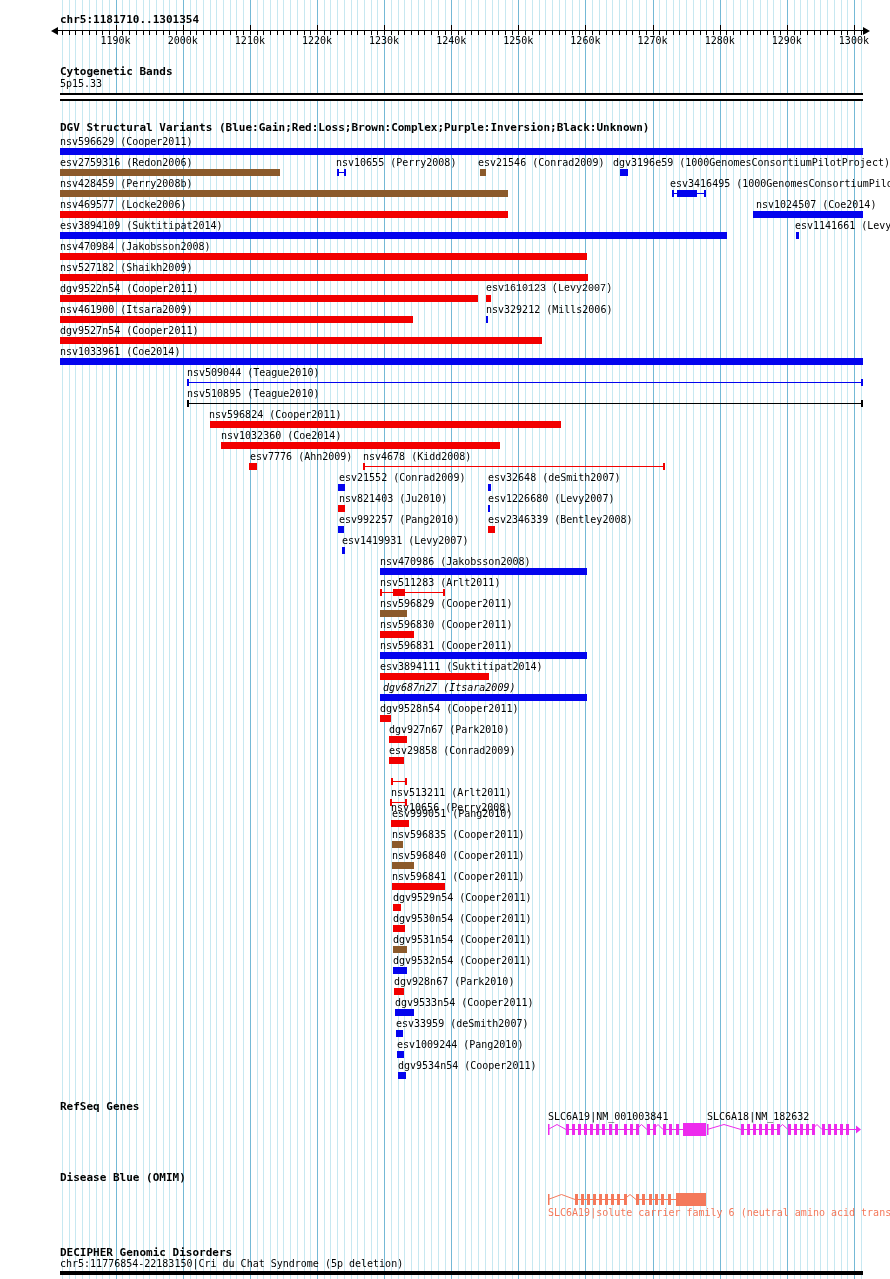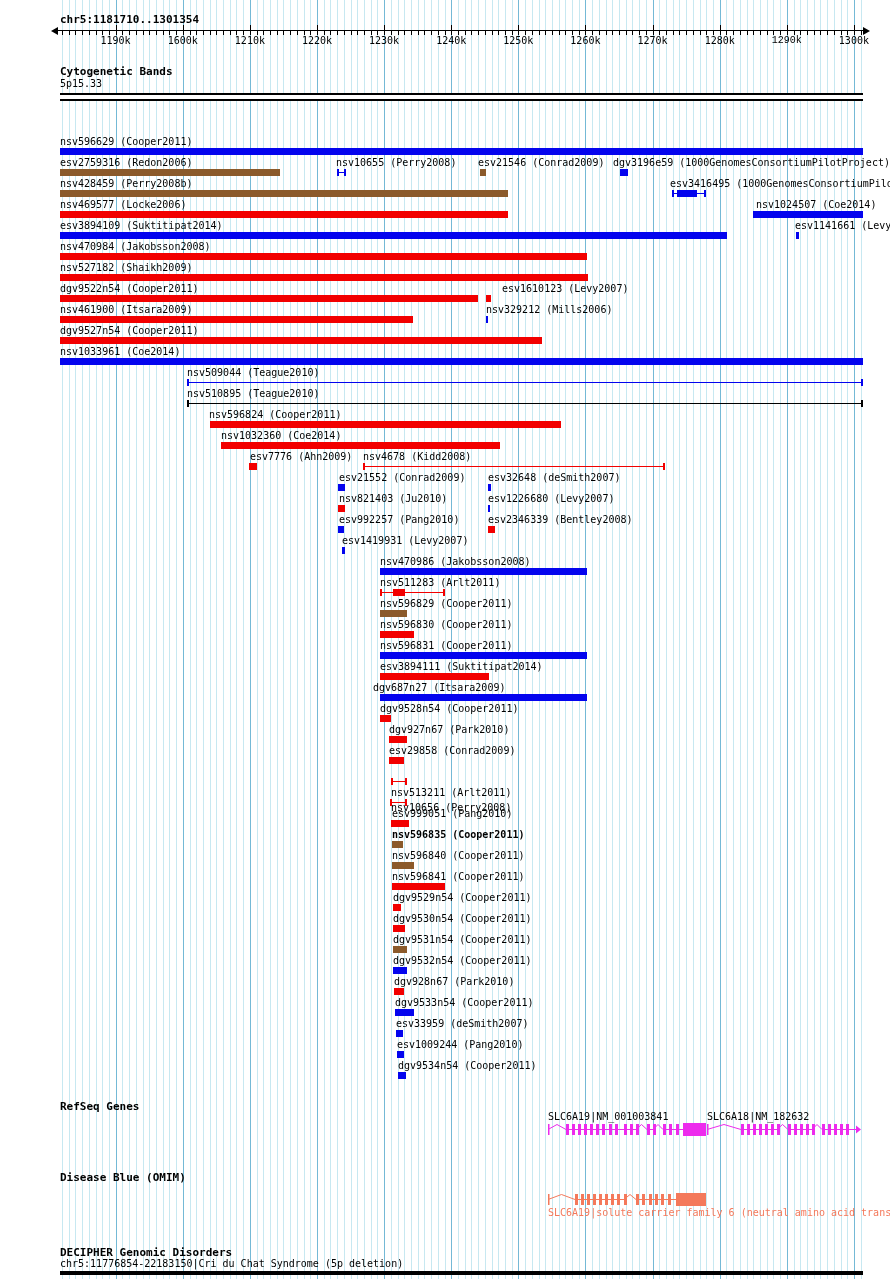--- a/index.html
+++ b/index.html
@@ -278,37 +278,38 @@
       <div class="tickmark" style="left: 806.9px; top: 30px; height: 5px;"></div>
       <div class="tickmark" style="left: 813.6px; top: 30px; height: 5px;"></div>
       <div class="tickmark" style="left: 820.4px; top: 30px; height: 5px;"></div>
       <div class="tickmark" style="left: 827.1px; top: 30px; height: 5px;"></div>
       <div class="tickmark" style="left: 833.8px; top: 30px; height: 5px;"></div>
       <div class="tickmark" style="left: 840.5px; top: 30px; height: 5px;"></div>
       <div class="tickmark" style="left: 847.2px; top: 30px; height: 5px;"></div>
       <div class="tickmark" style="left: 853.9px; top: 25px; height: 10px;"></div>
       <div class="tickmark" style="left: 860.6px; top: 30px; height: 5px;"></div>
       <div class="ticklabel" style="left: 115.6px; top: 35px;">1190k</div>
-      <div class="ticklabel" style="left: 182.8px; top: 35px;">1600k</div>
+      <div class="ticklabel" style="left: 182.8px; top: 35px;">2000k</div>
       <div class="ticklabel" style="left: 249.9px; top: 35px;">1210k</div>
       <div class="ticklabel" style="left: 317px; top: 35px;">1220k</div>
       <div class="ticklabel" style="left: 384.1px; top: 35px;">1230k</div>
       <div class="ticklabel" style="left: 451.2px; top: 35px;">1240k</div>
       <div class="ticklabel" style="left: 518.3px; top: 35px;">1250k</div>
       <div class="ticklabel" style="left: 585.4px; top: 35px;">1260k</div>
       <div class="ticklabel" style="left: 652.6px; top: 35px;">1270k</div>
       <div class="ticklabel" style="left: 719.7px; top: 35px;">1280k</div>
-      <div class="ticklabel" style="left: 786.8px; top: 35px; font-family: Liberation Mono, monospace;">1290k</div>
+      <div class="ticklabel" style="left: 786.8px; top: 35px;">1290k</div>
       <div class="ticklabel" style="left: 853.9px; top: 35px;">1300k</div>
     </div>
 
   <div class="heading" id="cyto-heading">Cytogenetic Bands</div>
   <div class="lbl" id="cyto-band-label">5p15.33</div>
   <div id="cyto-band-box"></div>
 
+  <div class="heading" id="dgv-heading">DGV Structural Variants (Blue:Gain;Red:Loss;Brown:Complex;Purple:Inversion;Black:Unknown)</div>
   <div id="dgv-track">
       <div class="lbl" style="left: 60px; top: 136px;">nsv596629 (Cooper2011)</div>
       <div class="glyph" style="left: 60px; top: 148px; width: 803px; background: rgb(4, 4, 238);"></div>
       <div class="lbl" style="left: 60px; top: 157px;">esv2759316 (Redon2006)</div>
       <div class="glyph" style="left: 60px; top: 169px; width: 220px; background: rgb(139, 90, 43);"></div>
       <div class="lbl" style="left: 336px; top: 157px;">nsv10655 (Perry2008)</div>
       <div class="glyph cap" style="left: 337px; top: 169px; width: 9px;">
         <i class="hline" style="background: rgb(4, 4, 238);"></i>
         <i class="capL" style="background: rgb(4, 4, 238);"></i>
         <i class="capR" style="background: rgb(4, 4, 238);"></i>
@@ -333,21 +334,21 @@
       <div class="lbl" style="left: 60px; top: 220px;">esv3894109 (Suktitipat2014)</div>
       <div class="glyph" style="left: 60px; top: 232px; width: 667px; background: rgb(4, 4, 238);"></div>
       <div class="lbl" style="left: 795px; top: 220px;">esv1141661 (Levy2007)</div>
       <div class="glyph" style="left: 796px; top: 232px; width: 3px; background: rgb(4, 4, 238);"></div>
       <div class="lbl" style="left: 60px; top: 241px;">nsv470984 (Jakobsson2008)</div>
       <div class="glyph" style="left: 60px; top: 253px; width: 527px; background: rgb(242, 0, 0);"></div>
       <div class="lbl" style="left: 60px; top: 262px;">nsv527182 (Shaikh2009)</div>
       <div class="glyph" style="left: 60px; top: 274px; width: 528px; background: rgb(242, 0, 0);"></div>
       <div class="lbl" style="left: 60px; top: 283px;">dgv9522n54 (Cooper2011)</div>
       <div class="glyph" style="left: 60px; top: 295px; width: 418px; background: rgb(242, 0, 0);"></div>
-      <div class="lbl" style="left: 502px; top: 283px;">esv1610123 (Levy2007)</div>
+      <div class="lbl" style="left: 486px; top: 283px; font-family: Liberation Mono, monospace;">esv1610123 (Levy2007)</div>
       <div class="glyph" style="left: 486px; top: 295px; width: 5px; background: rgb(242, 0, 0);"></div>
       <div class="lbl" style="left: 60px; top: 304px;">nsv461900 (Itsara2009)</div>
       <div class="glyph" style="left: 60px; top: 316px; width: 353px; background: rgb(242, 0, 0);"></div>
       <div class="lbl" style="left: 486px; top: 304px;">nsv329212 (Mills2006)</div>
       <div class="glyph" style="left: 486px; top: 316px; width: 2px; background: rgb(4, 4, 238);"></div>
       <div class="lbl" style="left: 60px; top: 325px;">dgv9527n54 (Cooper2011)</div>
       <div class="glyph" style="left: 60px; top: 337px; width: 482px; background: rgb(242, 0, 0);"></div>
       <div class="lbl" style="left: 60px; top: 346px;">nsv1033961 (Coe2014)</div>
       <div class="glyph" style="left: 60px; top: 358px; width: 803px; background: rgb(4, 4, 238);"></div>
       <div class="lbl" style="left: 187px; top: 367px;">nsv509044 (Teague2010)</div>
@@ -398,21 +399,21 @@
         <i class="cbox" style="left: 13px; width: 12px; background: rgb(242, 0, 0);"></i>
       </div>
       <div class="lbl" style="left: 380px; top: 598px;">nsv596829 (Cooper2011)</div>
       <div class="glyph" style="left: 380px; top: 610px; width: 27px; background: rgb(139, 90, 43);"></div>
       <div class="lbl" style="left: 380px; top: 619px;">nsv596830 (Cooper2011)</div>
       <div class="glyph" style="left: 380px; top: 631px; width: 34px; background: rgb(242, 0, 0);"></div>
       <div class="lbl" style="left: 380px; top: 640px;">nsv596831 (Cooper2011)</div>
       <div class="glyph" style="left: 380px; top: 652px; width: 207px; background: rgb(4, 4, 238);"></div>
       <div class="lbl" style="left: 380px; top: 661px;">esv3894111 (Suktitipat2014)</div>
       <div class="glyph" style="left: 380px; top: 673px; width: 109px; background: rgb(242, 0, 0);"></div>
-      <div class="lbl" style="left: 373px; top: 682px;">dgv687n27 (Itsara2009)</div>
+      <div class="lbl" style="left: 383px; top: 682px; font-style: italic;">dgv687n27 (Itsara2009)</div>
       <div class="glyph" style="left: 380px; top: 694px; width: 207px; background: rgb(4, 4, 238);"></div>
       <div class="lbl" style="left: 380px; top: 703px;">dgv9528n54 (Cooper2011)</div>
       <div class="glyph" style="left: 380px; top: 715px; width: 11px; background: rgb(242, 0, 0);"></div>
       <div class="lbl" style="left: 389px; top: 724px;">dgv927n67 (Park2010)</div>
       <div class="glyph" style="left: 389px; top: 736px; width: 18px; background: rgb(242, 0, 0);"></div>
       <div class="lbl" style="left: 389px; top: 745px;">esv29858 (Conrad2009)</div>
       <div class="glyph" style="left: 389px; top: 757px; width: 15px; background: rgb(242, 0, 0);"></div>
       <div class="lbl" style="left: 391px; top: 766px; margin-top: 36px;">nsv10656 (Perry2008)</div>
       <div class="glyph cap" style="left: 391px; top: 778px; width: 16px;">
         <i class="hline" style="background: rgb(242, 0, 0);"></i>
@@ -420,21 +421,21 @@
         <i class="capR" style="background: rgb(242, 0, 0);"></i>
       </div>
       <div class="lbl" style="left: 391px; top: 787px;">nsv513211 (Arlt2011)</div>
       <div class="glyph cap" style="left: 390px; top: 799px; width: 17px;">
         <i class="hline" style="background: rgb(242, 0, 0);"></i>
         <i class="capL" style="background: rgb(242, 0, 0);"></i>
         <i class="capR" style="background: rgb(242, 0, 0);"></i>
       </div>
       <div class="lbl" style="left: 392px; top: 808px;">esv999051 (Pang2010)</div>
       <div class="glyph" style="left: 391px; top: 820px; width: 18px; background: rgb(242, 0, 0);"></div>
-      <div class="lbl" style="left: 392px; top: 829px; font-weight: bold;">nsv596835 (Cooper2011)</div>
+      <div class="lbl" style="left: 392px; top: 829px;">nsv596835 (Cooper2011)</div>
       <div class="glyph" style="left: 392px; top: 841px; width: 11px; background: rgb(139, 90, 43);"></div>
       <div class="lbl" style="left: 392px; top: 850px;">nsv596840 (Cooper2011)</div>
       <div class="glyph" style="left: 392px; top: 862px; width: 22px; background: rgb(139, 90, 43);"></div>
       <div class="lbl" style="left: 392px; top: 871px;">nsv596841 (Cooper2011)</div>
       <div class="glyph" style="left: 392px; top: 883px; width: 53px; background: rgb(242, 0, 0);"></div>
       <div class="lbl" style="left: 393px; top: 892px;">dgv9529n54 (Cooper2011)</div>
       <div class="glyph" style="left: 393px; top: 904px; width: 8px; background: rgb(242, 0, 0);"></div>
       <div class="lbl" style="left: 393px; top: 913px;">dgv9530n54 (Cooper2011)</div>
       <div class="glyph" style="left: 393px; top: 925px; width: 12px; background: rgb(242, 0, 0);"></div>
       <div class="lbl" style="left: 393px; top: 934px;">dgv9531n54 (Cooper2011)</div>

